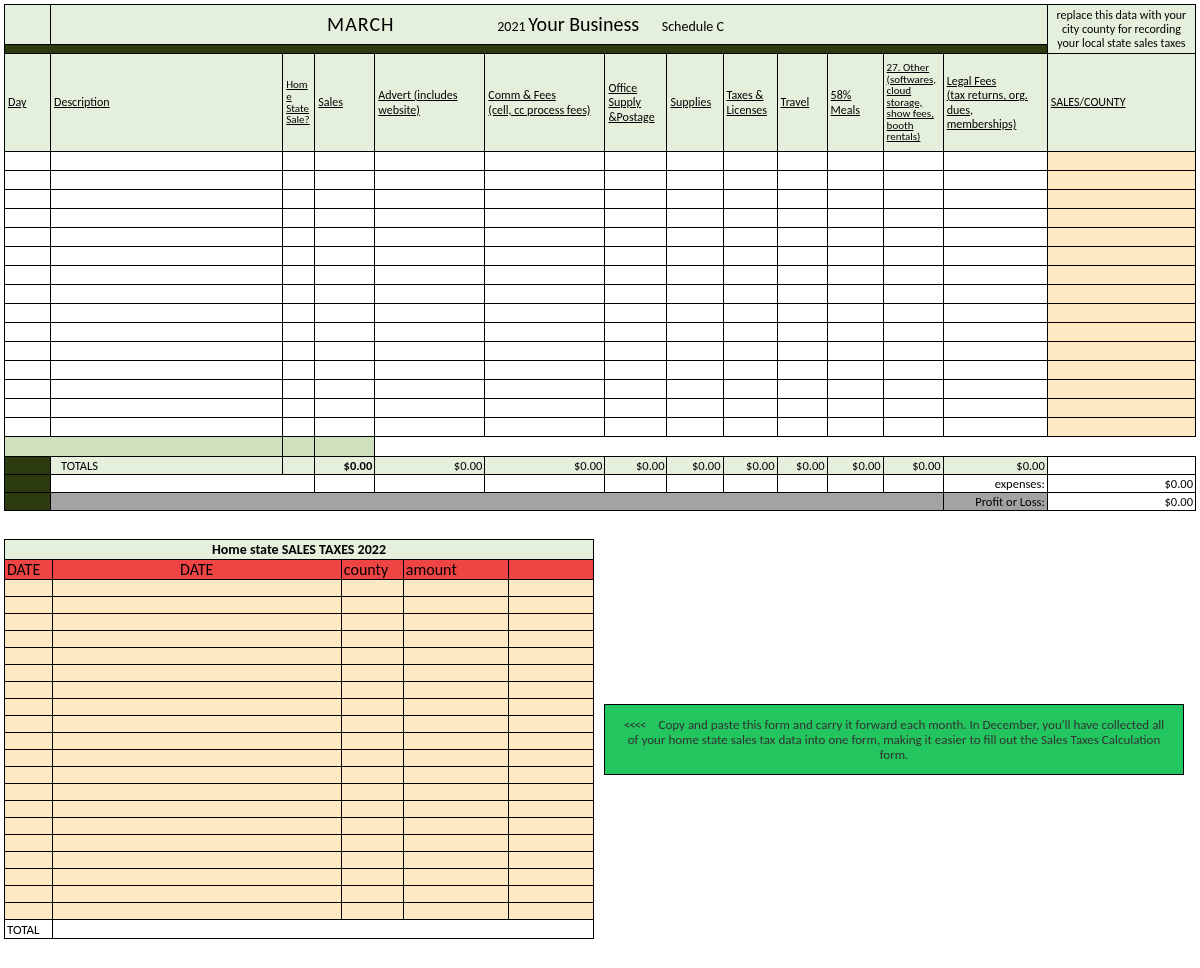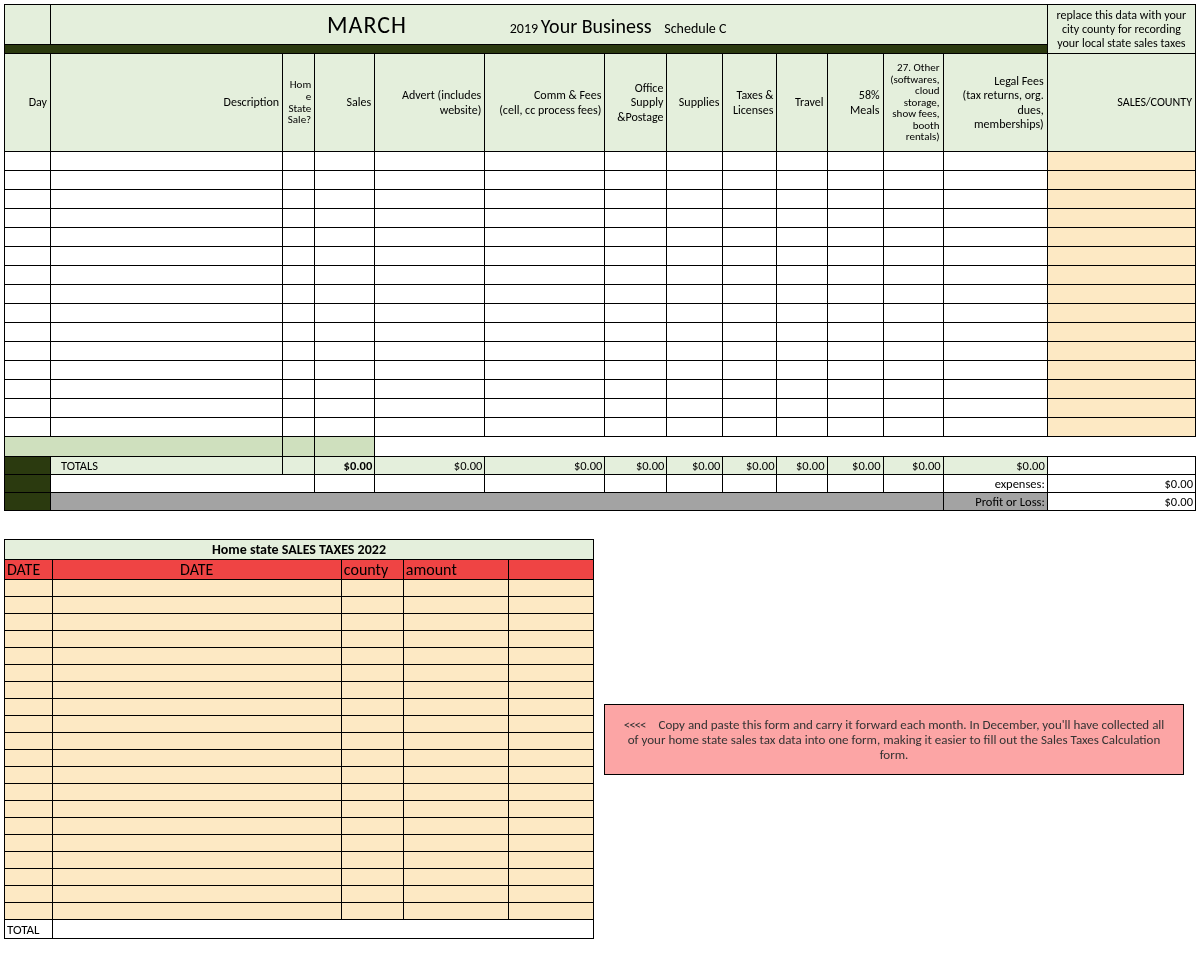--- a/index.html
+++ b/index.html
@@ -26,28 +26,28 @@
     .col-sup { width: 56px; }
     .col-tax { width: 54px; }
     .col-trv { width: 50px; }
     .col-meals { width: 56px; }
     .col-other { width: 60px; }
     .col-legal { width: 104px; }
     .col-cc { width: 148px; }
 
     .title-row td { background: #e4efdc; border: 1px solid #000; }
     .title-cell { text-align: left; height: 30px; padding-left: 6px; white-space: nowrap; }
-    .title-month { font-size: 24px; font-weight: 400; letter-spacing: 1px; display: inline-block; vertical-align: baseline; margin-left: 270px; margin-right: 100px;}
+    .title-month { font-size: 20px; font-weight: 400; letter-spacing: 1px; display: inline-block; vertical-align: baseline; margin-left: 270px; margin-right: 100px;}
     .title-year { font-size: 14px; display: inline-block; vertical-align: baseline; }
     .title-biz { font-size: 20px; display: inline-block; vertical-align: baseline; margin-left: 0;}
-    .title-sched { font-size: 14px; display: inline-block; vertical-align: baseline; margin-left: 10px;}
+    .title-sched { font-size: 14px; display: inline-block; vertical-align: baseline; margin-left: 20px;}
 
     .dark-sep td { background: #2b3a0f; height: 7px; }
 
-    .hdr td { background: #e4efdc; text-align: right; padding: 2px 3px; height: 98px; line-height: 1.2; font-size: 12px; }
+    .hdr td { background: #e4efdc; text-align: left; padding: 2px 3px; height: 98px; line-height: 1.2; font-size: 12px; text-decoration: underline; }
     .hdr .narrow { font-size: 11px; line-height: 1.05; }
 
     .cc-note { background: #fde9c4; font-size: 10.5px; text-align: center; padding: 3px 6px; }
     .cc-head { background: #fde9c4; text-align: center; font-size: 13px; padding: 2px; }
 
     .data-row td { height: 19px; background: #fff; }
     .data-row td.cc { background: #fde9c4; }
 
     .shade td { background: #cfe0be; height: 20px; }
 
@@ -69,21 +69,21 @@
     .tax-hdr td { background: #ef4444; text-align: left; height: 17px; font-size: 16px; }
     .tax-row td { background: #fde9c4; height: 17px; }
     .tax-total td { background: #fff; height: 19px; }
     .tc-date { width: 46px; }
     .tc-city { width: 280px; }
     .tc-county { width: 60px; }
     .tc-amt { width: 102px; }
     .tc-ext { width: 82px; }
 
     .note-box {
-      background: #fca5a5;
+      background: #22c55e;
       border: 1px solid #000;
       width: 580px;
       padding: 12px 14px;
       font-size: 13px;
       text-align: center;
       color: #333;
     }
     .note-arrows { margin-right: 10px; letter-spacing: -1px; }
 
     .nb { border: none !important; }
@@ -106,21 +106,21 @@
       <col class="col-meals">
       <col class="col-other">
     <col class="col-legal">
       <col class="col-cc">
   </colgroup>
   <tbody>
       <tr class="title-row">
     <td></td>
     <td colspan="12" class="title-cell">
       <span class="title-month">MARCH</span>
-      <span class="title-year">2019</span>
+      <span class="title-year">2021</span>
       <span class="title-biz">Your Business</span>
       <span class="title-sched">Schedule C</span>
     </td>
     <td class="cc-note" rowspan="2">replace this data with your city county for recording your local state sales taxes</td>
   </tr>
   <tr class="dark-sep">
         <td colspan="13"></td>
       </tr>
   <tr class="hdr">
     <td>Day</td>

